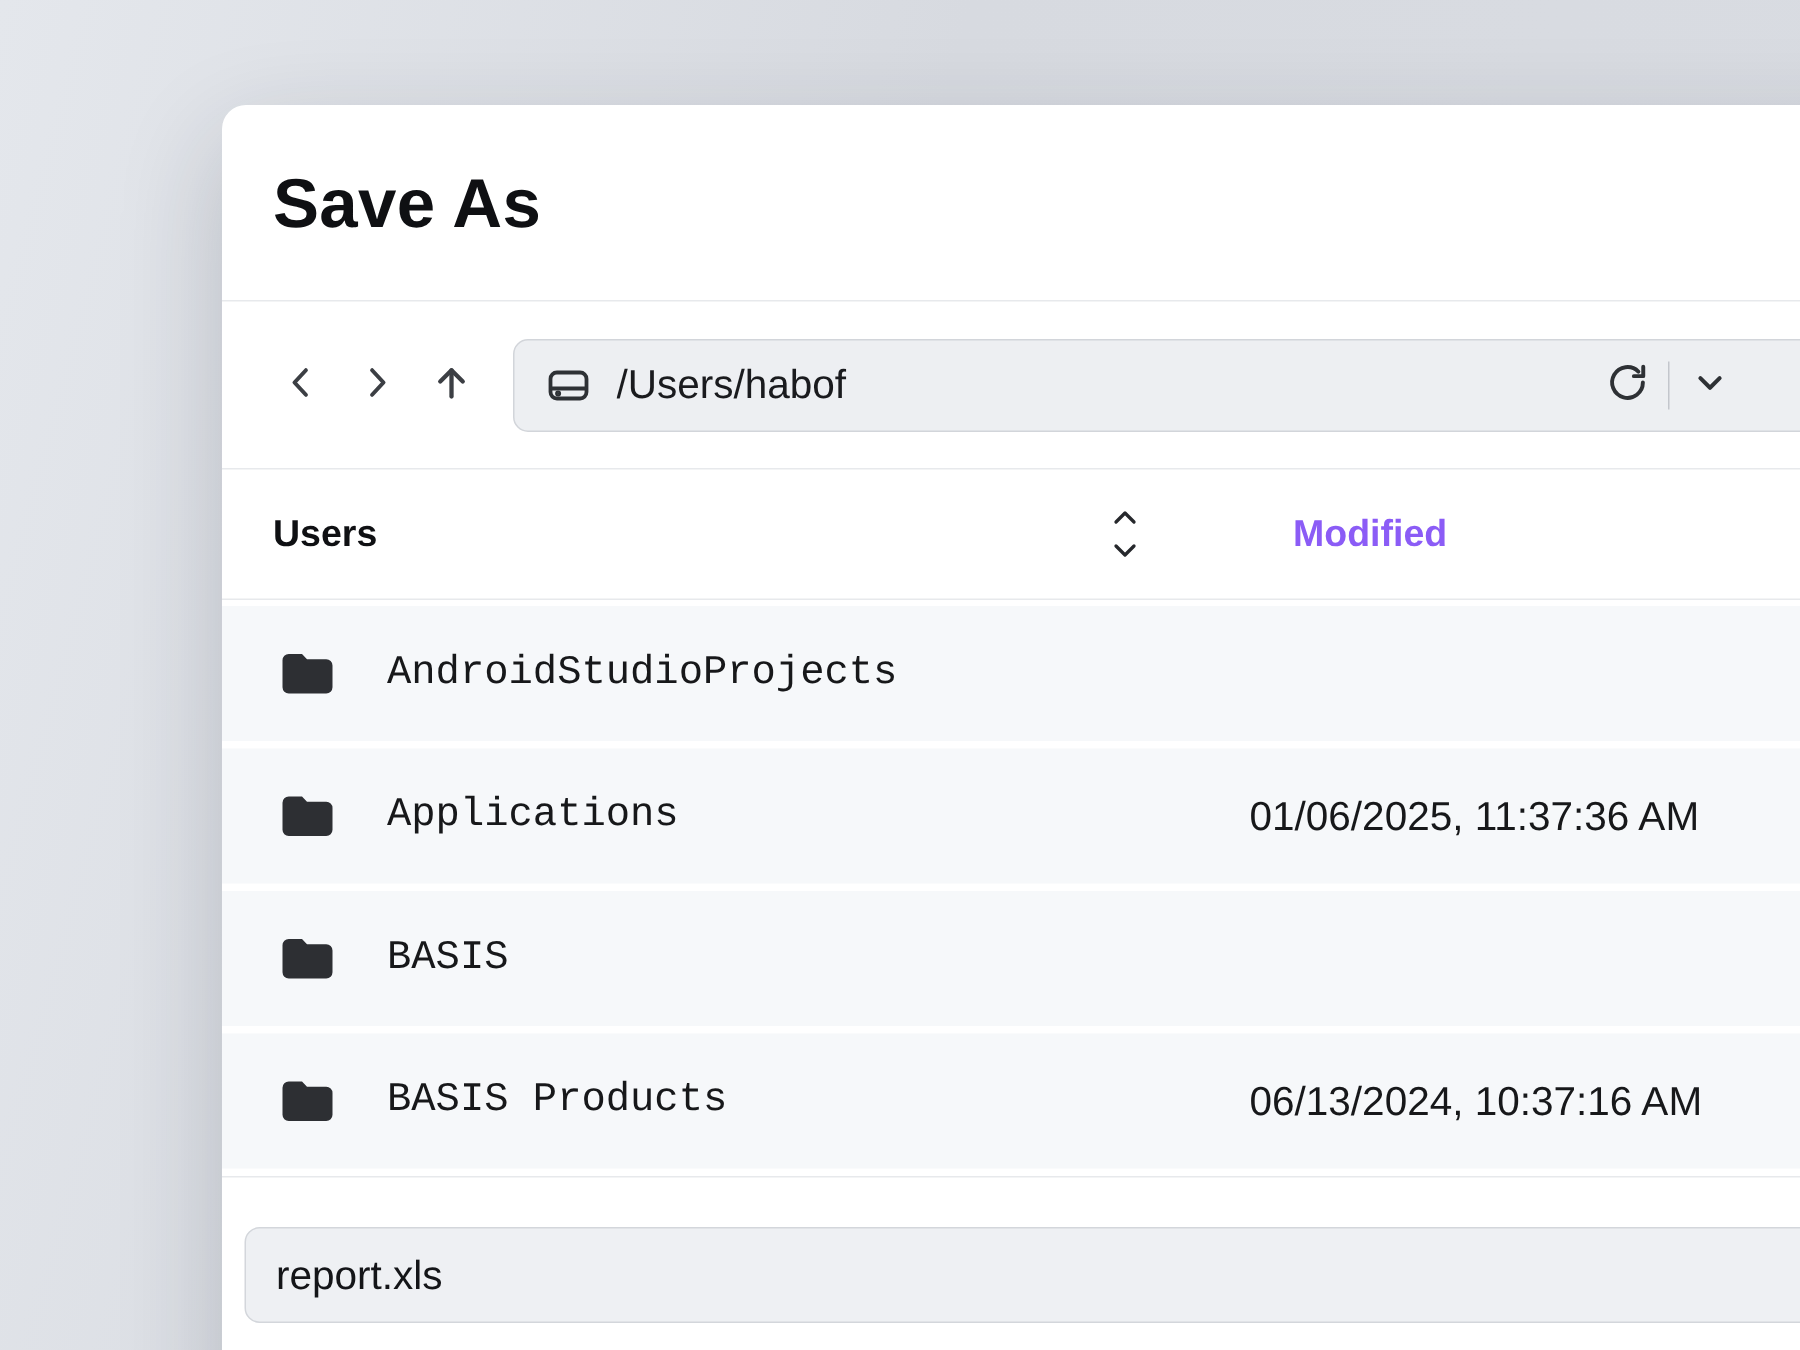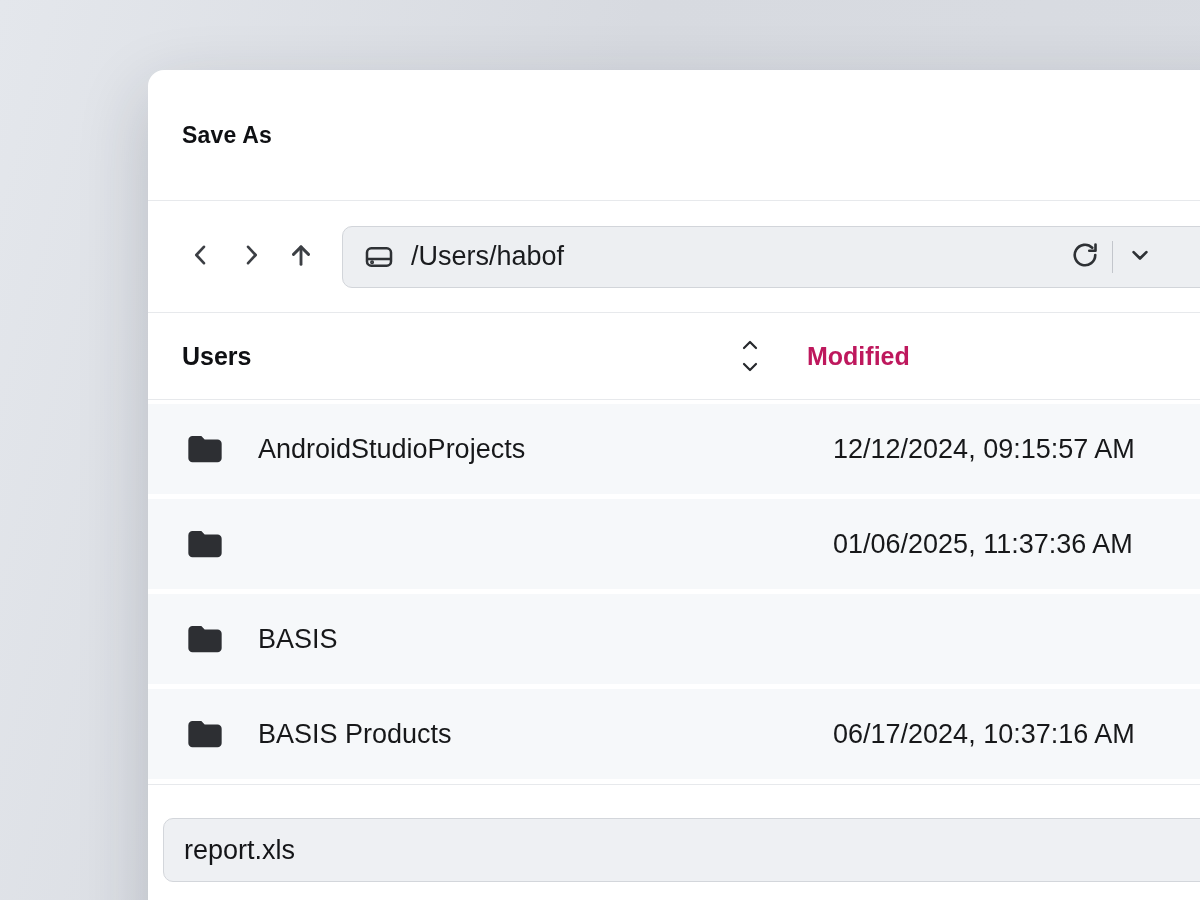--- a/index.html
+++ b/index.html
@@ -21,21 +21,21 @@
     border-radius: 16px;
     box-shadow: 0 24px 70px rgba(30, 35, 50, 0.20);
   }
 
   .dialog-header {
     height: 130px;
     display: flex; align-items: center;
     padding: 0 34px;
   }
   .dialog-title {
-    font-size: 23px;
+    font-size: 46px;
     font-weight: 700;
     color: #0f1013;
     letter-spacing: 0.2px;
   }
 
   .divider { height: 1px; background: #e7e9ec; }
 
   
   .toolbar {
     height: 111px;
@@ -95,22 +95,22 @@
   .col-name {
     font-size: 25px; font-weight: 700; color: #0f1013;
   }
   .sort-btn {
     position: absolute; left: 588px;
     background: none; border: none; cursor: pointer;
     display: flex; flex-direction: column; align-items: center;
     gap: 7px; padding: 4px;
   }
   .col-modified {
-    position: absolute; left: 659px;
-    font-size: 25px; font-weight: 700; color: #be185d;
+    position: absolute; left: 714px;
+    font-size: 25px; font-weight: 700; color: #8b5cf6;
   }
 
   
   .rows {
     background: #ffffff;
     display: flex; flex-direction: column;
     gap: 5px;
     padding-top: 4px;
   }
   .row {
@@ -120,20 +120,21 @@
     display: flex; align-items: center;
     padding: 0 34px;
     cursor: pointer;
   }
   .folder-icon { display: flex; align-items: center; flex: 0 0 auto; }
   .row-name {
     margin-left: 30px;
     font-size: 27px;
     color: #17181a;
     white-space: nowrap;
+    font-family: Liberation Mono, monospace;
   }
   .row-modified {
     position: absolute; left: 685px;
     font-size: 27px;
     color: #17181a;
     white-space: nowrap;
   }
   .rows-end { height: 1px; background: #e7e9ec; margin-top: 5px; }
 
   
@@ -239,49 +240,49 @@
 
   <div class="rows">
 
     <div class="row">
       <span class="folder-icon">
         <svg width="46" height="40" viewBox="0 0 24 24">
             <path d="M9.8 4.2l2 2.1h7.7A2.5 2.5 0 0 1 22 8.8v8.7a2.5 2.5 0 0 1-2.5 2.5h-15A2.5 2.5 0 0 1 2 17.5V6.7a2.5 2.5 0 0 1 2.5-2.5h5.3z" fill="#2d2f33"></path>
           </svg>
       </span>
       <span class="row-name">AndroidStudioProjects</span>
-      <span class="row-modified">12/12/2024, 09:15:57 AM</span>
-    </div>
-
-    <div class="row">
-      <span class="folder-icon">
-        <svg width="46" height="40" viewBox="0 0 24 24">
-            <path d="M9.8 4.2l2 2.1h7.7A2.5 2.5 0 0 1 22 8.8v8.7a2.5 2.5 0 0 1-2.5 2.5h-15A2.5 2.5 0 0 1 2 17.5V6.7a2.5 2.5 0 0 1 2.5-2.5h5.3z" fill="#2d2f33"></path>
-          </svg>
-      </span>
+    </div>
+
+    <div class="row">
+      <span class="folder-icon">
+        <svg width="46" height="40" viewBox="0 0 24 24">
+            <path d="M9.8 4.2l2 2.1h7.7A2.5 2.5 0 0 1 22 8.8v8.7a2.5 2.5 0 0 1-2.5 2.5h-15A2.5 2.5 0 0 1 2 17.5V6.7a2.5 2.5 0 0 1 2.5-2.5h5.3z" fill="#2d2f33"></path>
+          </svg>
+      </span>
+      <span class="row-name">Applications</span>
       <span class="row-modified">01/06/2025, 11:37:36 AM</span>
     </div>
 
     <div class="row">
       <span class="folder-icon">
         <svg width="46" height="40" viewBox="0 0 24 24">
             <path d="M9.8 4.2l2 2.1h7.7A2.5 2.5 0 0 1 22 8.8v8.7a2.5 2.5 0 0 1-2.5 2.5h-15A2.5 2.5 0 0 1 2 17.5V6.7a2.5 2.5 0 0 1 2.5-2.5h5.3z" fill="#2d2f33"></path>
           </svg>
       </span>
       <span class="row-name">BASIS</span>
     </div>
 
     <div class="row">
       <span class="folder-icon">
         <svg width="46" height="40" viewBox="0 0 24 24">
             <path d="M9.8 4.2l2 2.1h7.7A2.5 2.5 0 0 1 22 8.8v8.7a2.5 2.5 0 0 1-2.5 2.5h-15A2.5 2.5 0 0 1 2 17.5V6.7a2.5 2.5 0 0 1 2.5-2.5h5.3z" fill="#2d2f33"></path>
           </svg>
       </span>
       <span class="row-name">BASIS Products</span>
-      <span class="row-modified">06/17/2024, 10:37:16 AM</span>
+      <span class="row-modified">06/13/2024, 10:37:16 AM</span>
     </div>
 
   </div>
 
   <div class="rows-end"></div>
 
   <div class="filename-wrap">
     <input class="filename-input" type="text" value="report.xls" style="">
   </div>
 

